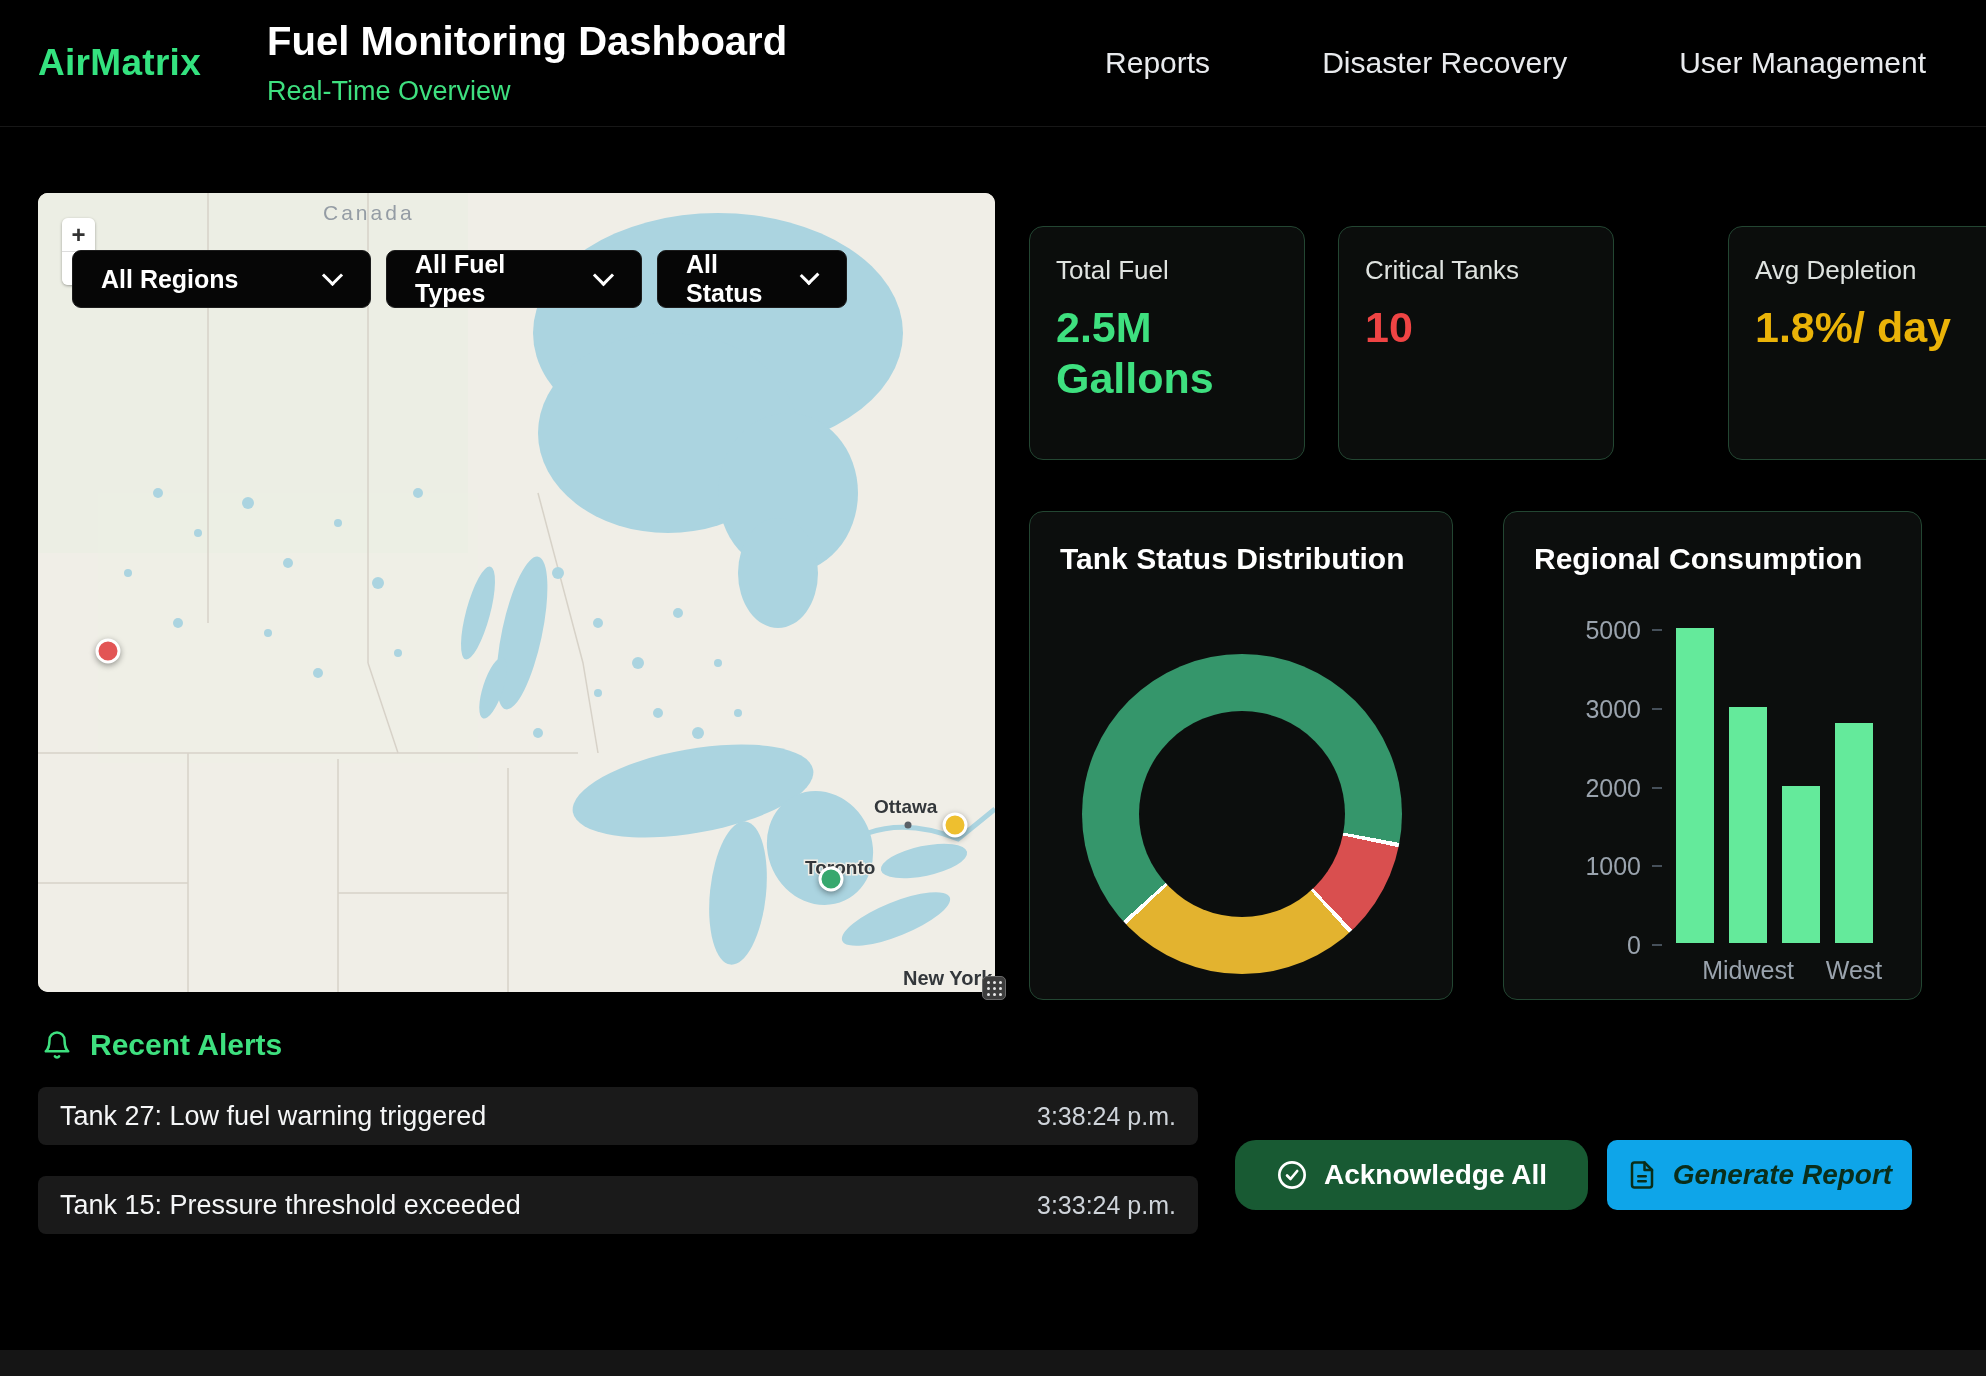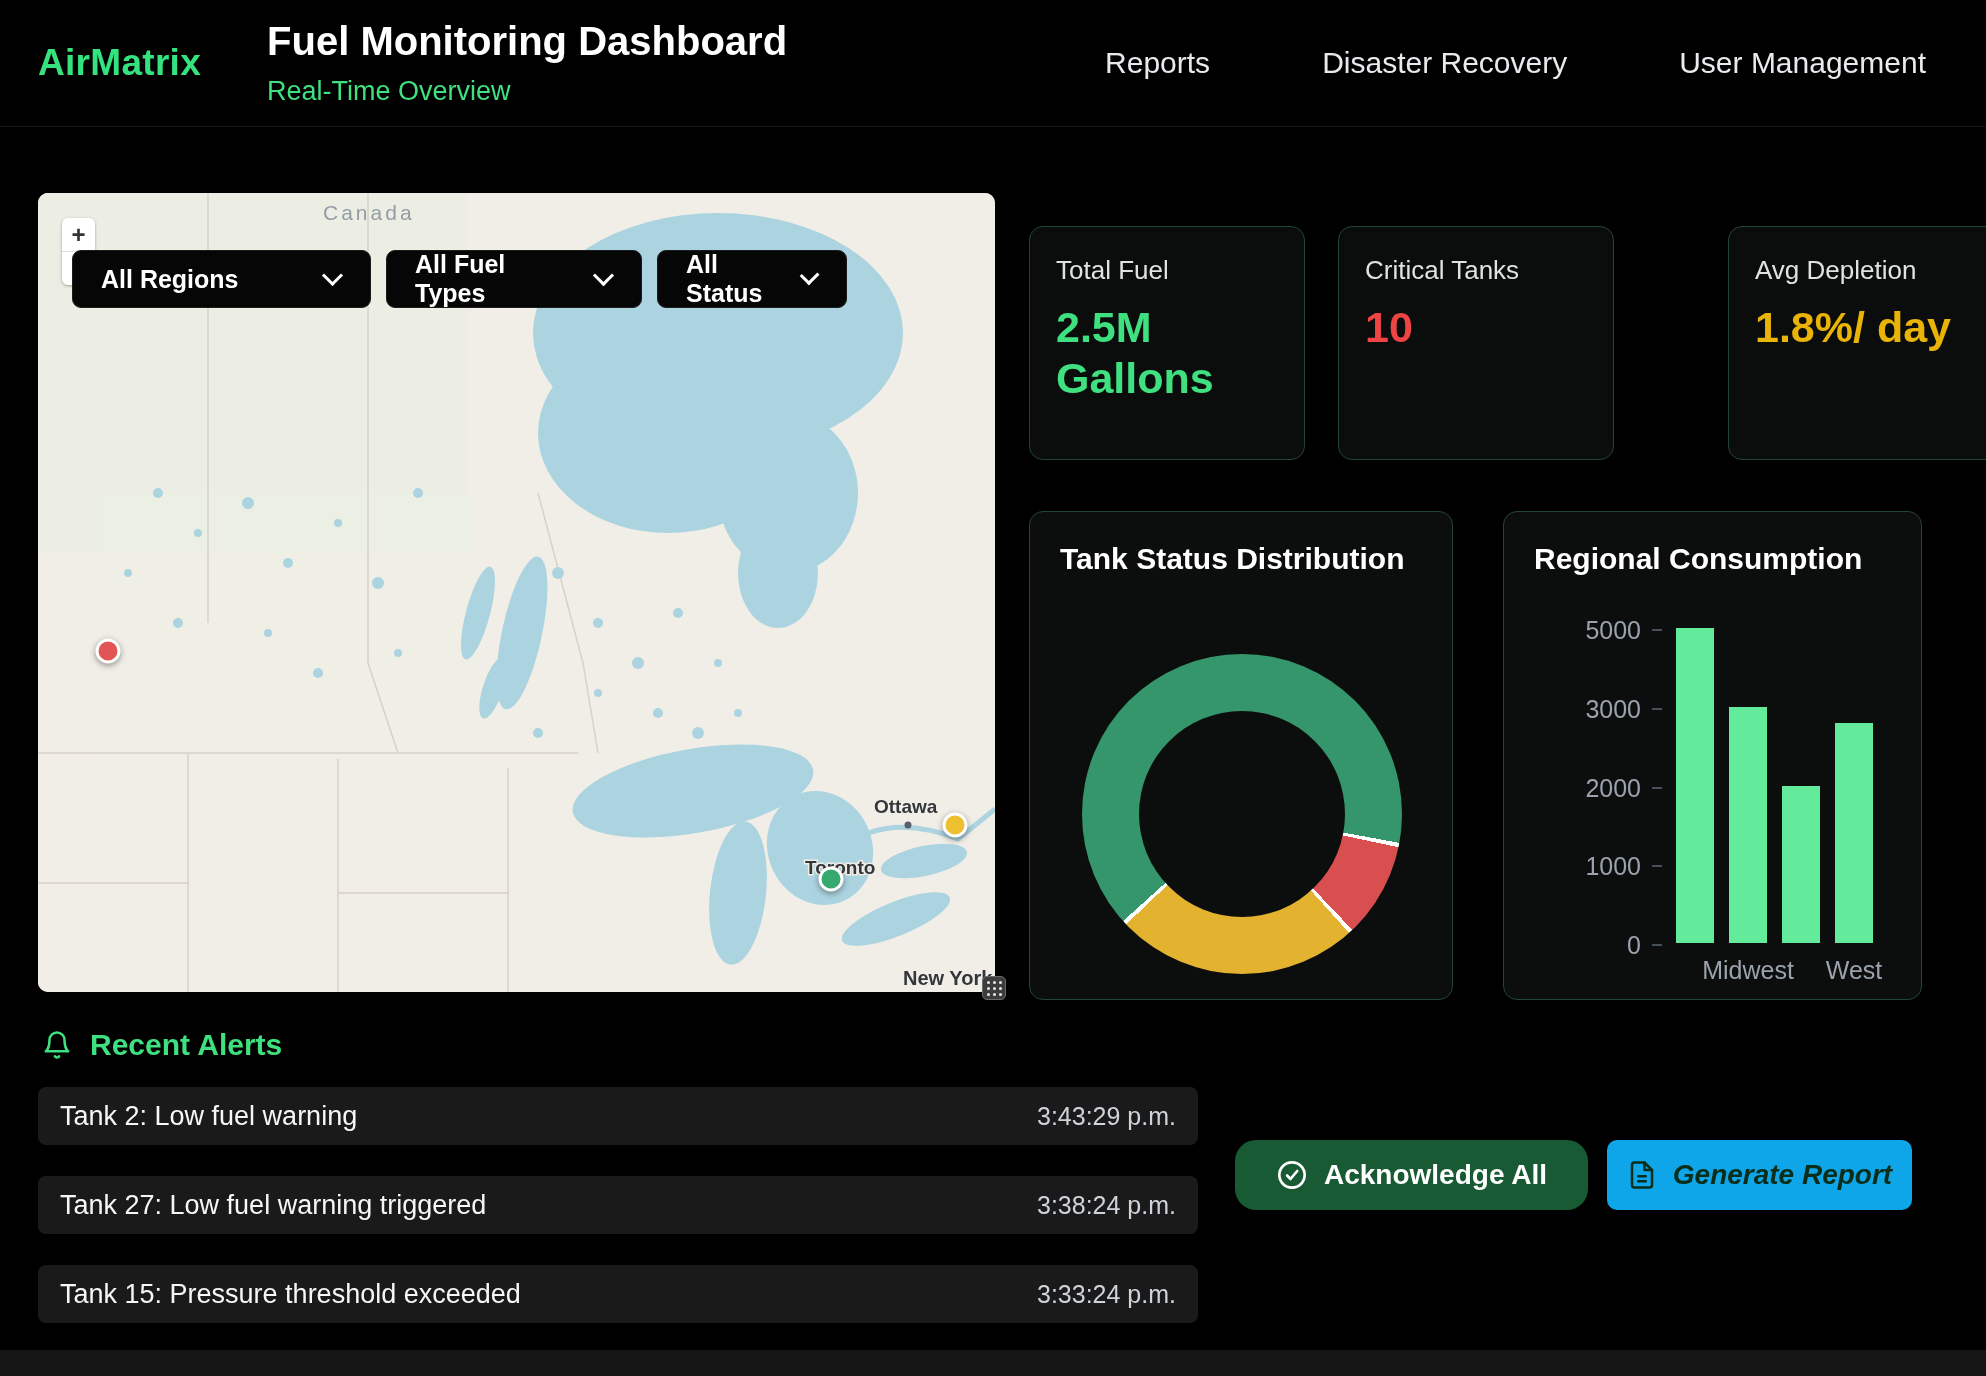--- a/index.html
+++ b/index.html
@@ -254,24 +254,20 @@
 
   <div class="alerts-heading">
     <svg width="30" height="32" viewBox="0 0 24 24" fill="none" stroke="#3ee07f" stroke-width="2" stroke-linecap="round" stroke-linejoin="round">
       <path d="M18 8a6 6 0 0 0-12 0c0 7-3 9-3 9h18s-3-2-3-9"></path>
       <path d="M13.7 21a2 2 0 0 1-3.4 0"></path>
     </svg>
     <span class="txt">Recent Alerts</span>
   </div>
   <div class="alerts-list">
       <div class="alert-row">
-        <span class="alert-text">Tank 2: Low fuel warning</span>
-        <span class="alert-time">3:43:29 p.m.</span>
-      </div>
-      <div class="alert-row">
         <span class="alert-text">Tank 27: Low fuel warning triggered</span>
         <span class="alert-time">3:38:24 p.m.</span>
       </div>
       <div class="alert-row">
         <span class="alert-text">Tank 15: Pressure threshold exceeded</span>
         <span class="alert-time">3:33:24 p.m.</span>
       </div>
     </div>
 
   <div class="btn btn-ack">

